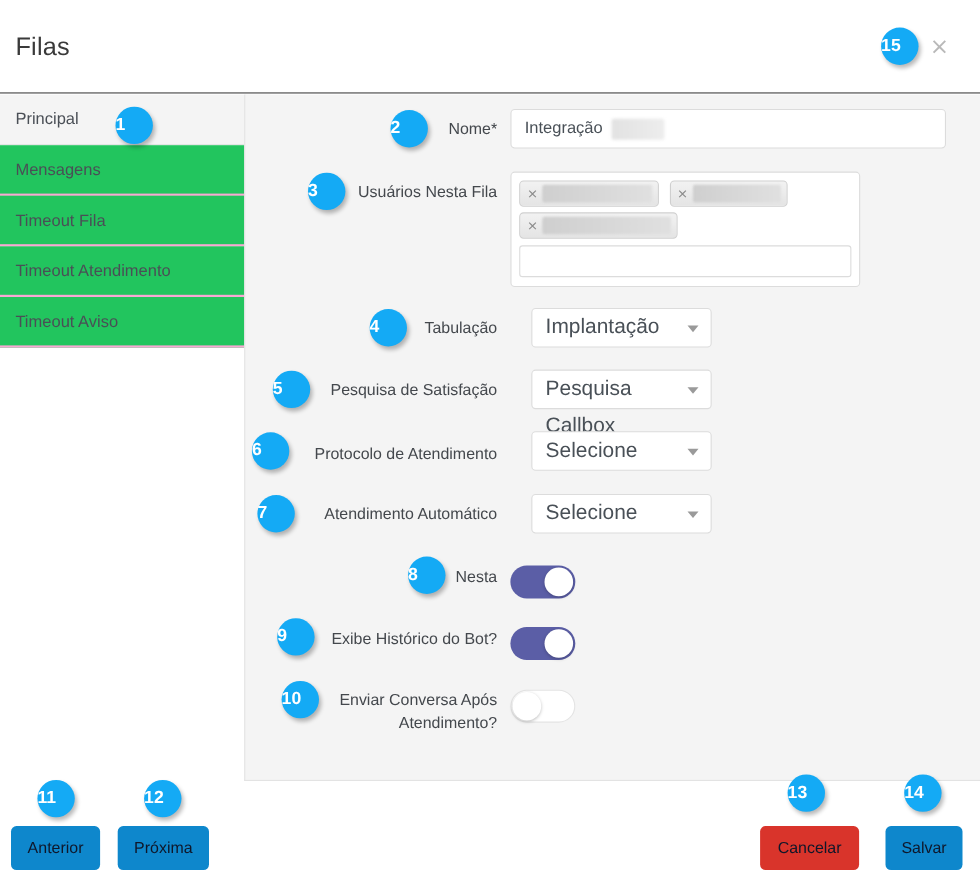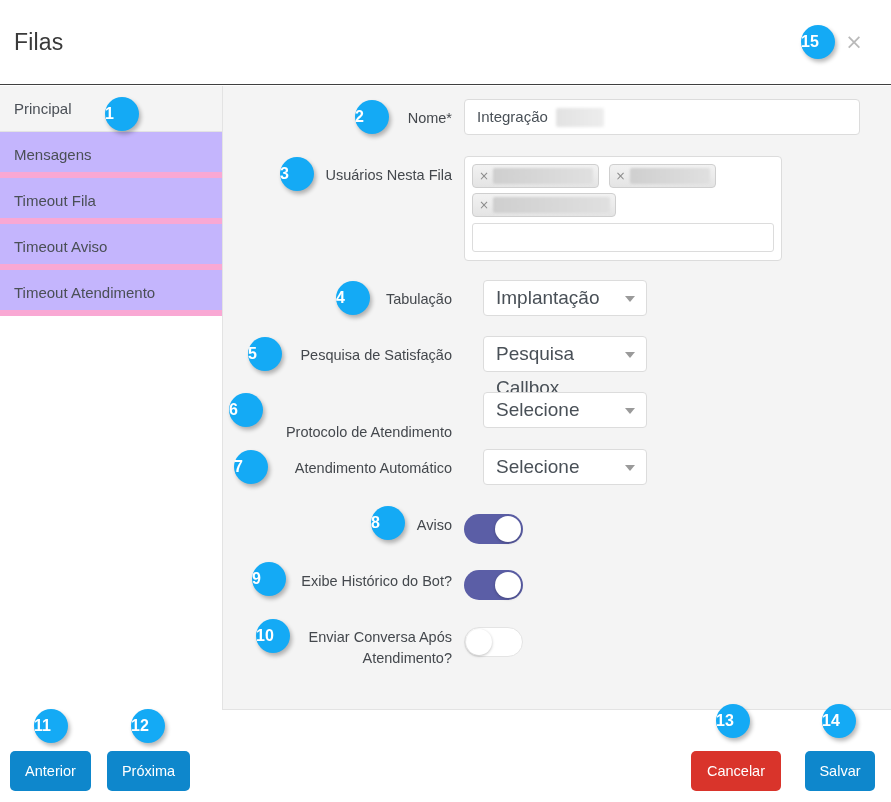--- a/index.html
+++ b/index.html
@@ -47,22 +47,22 @@
     position: absolute;
     left: 0; top: 86px;
     width: 246px;
   }
   .tab-item {
     height: 46px;
     line-height: 45px;
     padding-left: 14px;
     font-size: 15px;
     color: #4a4f56;
-    background: #c4b5fd;
-    border-bottom: 6px solid #f9a8d4;
+    background: #22c55e;
+    border-bottom: 2px solid #f9a8d4;
     border-right: 1px solid #e3e3e3;
     cursor: pointer;
     white-space: nowrap;
   }
   .tab-item.active {
     background: #f4f4f4;
     border-right: none;
     border-bottom: 1px solid #e3e3e3;
   }
 
@@ -195,21 +195,21 @@
   }
   .toggle.on .knob { left: 31px; }
   .toggle.off .knob { left: 1px; top: 1px; }
 
   
   .btn {
     position: absolute;
     height: 40px;
     border-radius: 5px;
     border: none;
-    color: #ffffff;
+    color: #0f172a;
     font-size: 14.5px;
     font-family: "Liberation Sans", sans-serif;
     cursor: pointer;
     text-align: center;
   }
   .btn-blue { background: #0e87cc; }
   .btn-red  { background: #d9342b; }
 
   
   .badge {
@@ -232,22 +232,22 @@
 
 <div class="modal-header">
   <div class="modal-title">Filas</div>
   <div class="close-icon">×</div>
 </div>
 
 <div class="sidebar">
   <div class="tab-item active">Principal</div>
   <div class="tab-item">Mensagens</div>
   <div class="tab-item">Timeout Fila</div>
+  <div class="tab-item">Timeout Atendimento</div>
   <div class="tab-item">Timeout Aviso</div>
-  <div class="tab-item">Timeout Atendimento</div>
 </div>
 
 <div class="content-panel"></div>
 
 <div class="field-label" style="left:282px; top:108px; width:170px;">Nome*</div>
 <div class="text-input" style="left:464px; top:99px; width:396px;">
   <span>Integração</span>
   <span class="redacted" style="width:48px;"></span>
 </div>
 
@@ -273,33 +273,33 @@
   <span>Implantação</span>
   <span class="caret-icon"></span>
 </div>
 
 <div class="field-label" style="left:222px; top:345px; width:230px;">Pesquisa de Satisfação</div>
 <div class="select-box" style="left:464px; top:336px; width:164px;">
   <span>Pesquisa Callbox</span>
   <span class="caret-icon"></span>
 </div>
 
-<div class="field-label" style="left:222px; top:422px; width:230px;">Protocolo de Atendimento</div>
+<div class="field-label" style="left:222px; top:403px; width:230px;">Protocolo de Atendimento</div>
 <div class="select-box" style="left:464px; top:392px; width:164px;">
   <span>Selecione</span>
   <span class="caret-icon"></span>
 </div>
 
 <div class="field-label" style="left:222px; top:458px; width:230px;">Atendimento Automático</div>
 <div class="select-box" style="left:464px; top:449px; width:164px;">
   <span>Selecione</span>
   <span class="caret-icon"></span>
 </div>
 
-<div class="field-label" style="left:282px; top:515px; width:170px;">Aviso</div>
+<div class="field-label" style="left:282px; top:515px; width:170px;">Nesta</div>
 <div class="toggle on" style="left:464px; top:514px;">
   <span class="knob"></span>
 </div>
 
 <div class="field-label" style="left:252px; top:571px; width:200px;">Exibe Histórico do Bot?</div>
 <div class="toggle on" style="left:464px; top:570px;">
   <span class="knob"></span>
 </div>
 
 <div class="field-label wrap" style="left:282px; top:627px; width:170px;">

